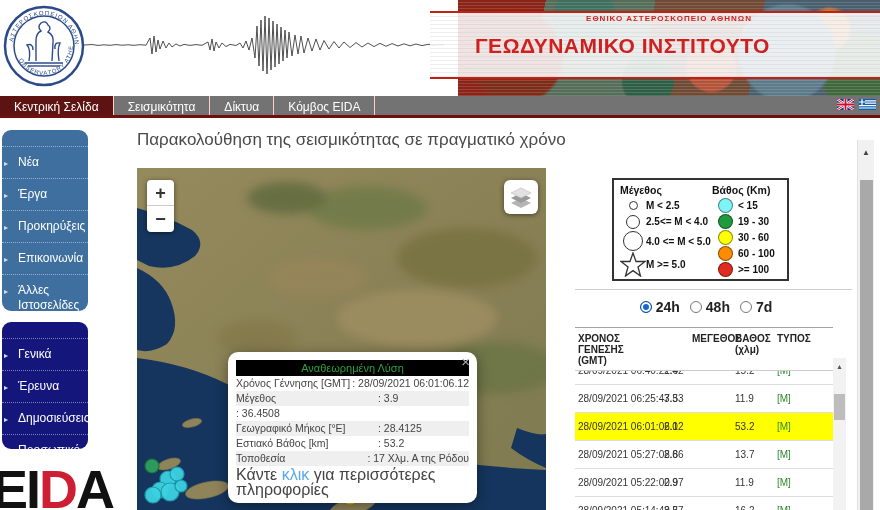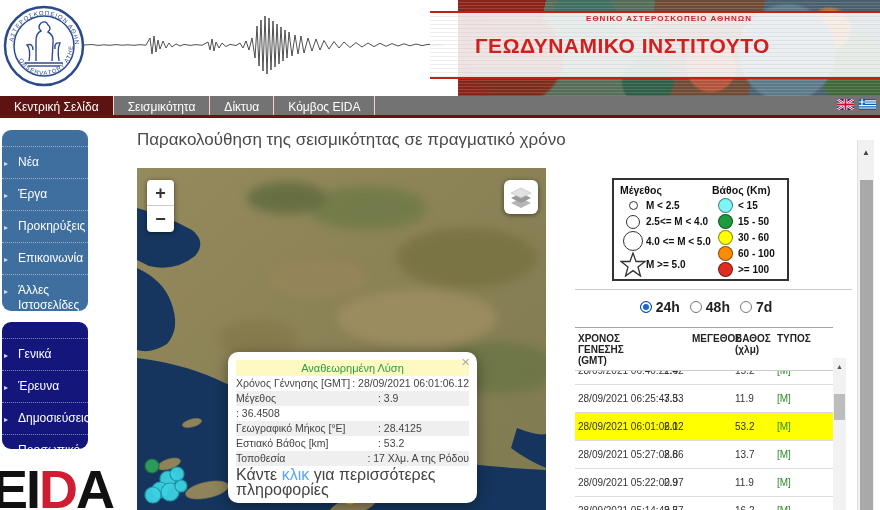--- a/index.html
+++ b/index.html
@@ -64,21 +64,21 @@
   #layersctl { position:absolute; right:8px; top:12px; width:34px; height:34px; background:#fff;
     border-radius:6px; box-shadow:0 1px 5px rgba(0,0,0,.5); z-index:5;
     display:flex; align-items:center; justify-content:center; cursor:pointer; }
 
   
   #popup { position:absolute; left:91px; top:184px; width:249px; z-index:6;
     background:#fff; border-radius:10px; box-shadow:0 3px 14px rgba(0,0,0,.4); padding:4px 0 6px; }
   #popup-tip { position:absolute; left:206px; top:310px; width:14px; height:14px; background:#fff;
     transform:rotate(45deg); z-index:5; box-shadow:2px 2px 6px rgba(0,0,0,.25); }
   #popup-close { position:absolute; right:7px; top:1px; font-size:15px; color:#aaa; cursor:pointer; }
-  #popup-title { margin:4px 8px 0; background:#fef9c3; color:#2aa13e; font-size:11px;
+  #popup-title { margin:4px 8px 0; background:#000000; color:#2aa13e; font-size:11px;
     text-align:center; line-height:16px; }
   .p-row { display:flex; margin:0 8px; font-size:10.5px; line-height:15px; color:#444; }
   .p-row.alt { background:#efefef; }
   .p-lab { width:142px; white-space:nowrap; }
   .p-val { white-space:nowrap; }
   #popup-foot { margin:1px 8px 0; font-size:16px; line-height:15px; color:#444; }
   #popup-foot a { color:#5aa9f0; text-decoration:none; cursor:pointer; }
 
   
   #legend { position:absolute; left:612px; top:178px; width:177px; height:103px; background:#fff;
@@ -342,21 +342,21 @@
   <div class="leg-row" style="height: 18.5px;">
         <span class="leg-sym">
           <span class="dcirc" style="background: rgb(125, 245, 245);"></span>
         </span>
         <span class="leg-lab">&lt; 15</span>
       </div>
       <div class="leg-row" style="height: 18.5px;">
         <span class="leg-sym">
           <span class="dcirc" style="background: rgb(31, 154, 60);"></span>
         </span>
-        <span class="leg-lab">15 - 50</span>
+        <span class="leg-lab">19 - 30</span>
       </div>
       <div class="leg-row" style="height: 18.5px;">
         <span class="leg-sym">
           <span class="dcirc" style="background: rgb(255, 255, 0);"></span>
         </span>
         <span class="leg-lab">30 - 60</span>
       </div>
       <div class="leg-row" style="height: 18.5px;">
         <span class="leg-sym">
           <span class="dcirc" style="background: rgb(255, 140, 0);"></span>

